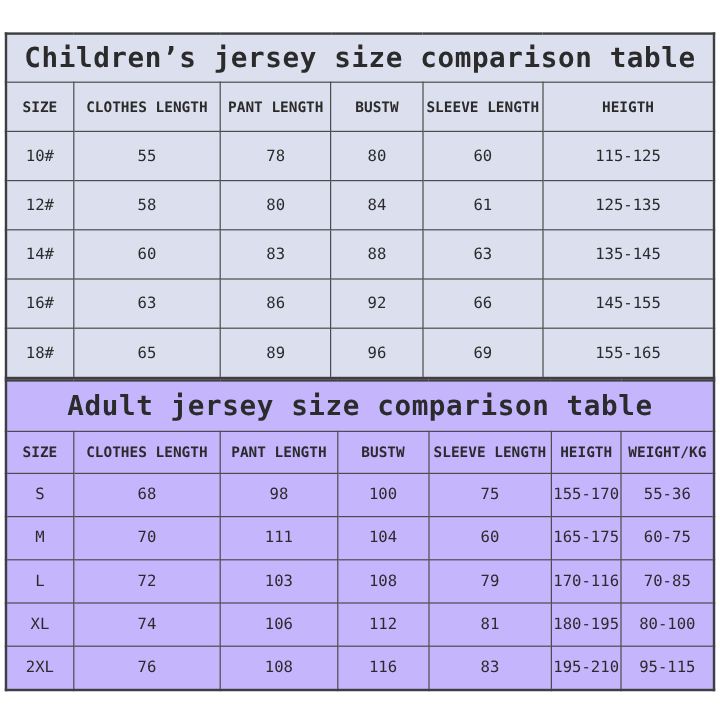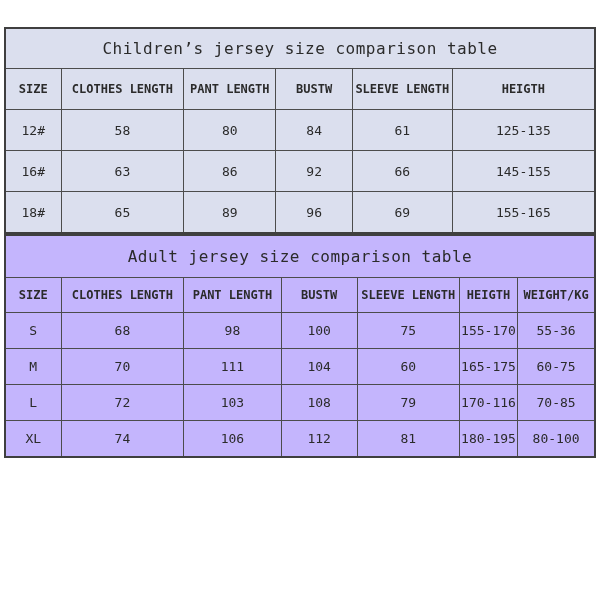--- a/index.html
+++ b/index.html
@@ -26,22 +26,22 @@
   table.size-table td {
     border: 1px solid #4c4c4c;
     text-align: center;
     vertical-align: middle;
     padding: 0;
     color: #2b2b2b;
     white-space: nowrap;
     overflow: visible;
   }
   .title-cell {
-    font-weight: normal;
-    font-size: 16px;
+    font-weight: bold;
+    font-size: 23px;
     letter-spacing: 0.5px;
     color: #111111;
     margin-top: 17px;
   }
   th.col-header {
     font-weight: bold;
     font-size: 12px;
     margin-top: 15px;
   }
   td {
@@ -81,26 +81,42 @@
           <th class="col-header">SIZE</th>
           <th class="col-header">CLOTHES LENGTH</th>
           <th class="col-header">PANT LENGTH</th>
           <th class="col-header">BUSTW</th>
           <th class="col-header">SLEEVE LENGTH</th>
           <th class="col-header">HEIGTH</th>
         </tr>
     </thead>
     <tbody>
         <tr>
+          <td>10#</td>
+          <td>55</td>
+          <td>78</td>
+          <td>80</td>
+          <td>60</td>
+          <td>115-125</td>
+        </tr>
+        <tr>
           <td>12#</td>
           <td>58</td>
           <td>80</td>
           <td>84</td>
           <td>61</td>
           <td>125-135</td>
+        </tr>
+        <tr>
+          <td>14#</td>
+          <td>60</td>
+          <td>83</td>
+          <td>88</td>
+          <td>63</td>
+          <td>135-145</td>
         </tr>
         <tr>
           <td>16#</td>
           <td>63</td>
           <td>86</td>
           <td>92</td>
           <td>66</td>
           <td>145-155</td>
         </tr>
         <tr>
@@ -168,16 +184,25 @@
         </tr>
         <tr>
           <td>XL</td>
           <td>74</td>
           <td>106</td>
           <td>112</td>
           <td>81</td>
           <td>180-195</td>
           <td>80-100</td>
         </tr>
+        <tr>
+          <td>2XL</td>
+          <td>76</td>
+          <td>108</td>
+          <td>116</td>
+          <td>83</td>
+          <td>195-210</td>
+          <td>95-115</td>
+        </tr>
       </tbody>
   </table>
 
 </div>
 
 </body></html>

